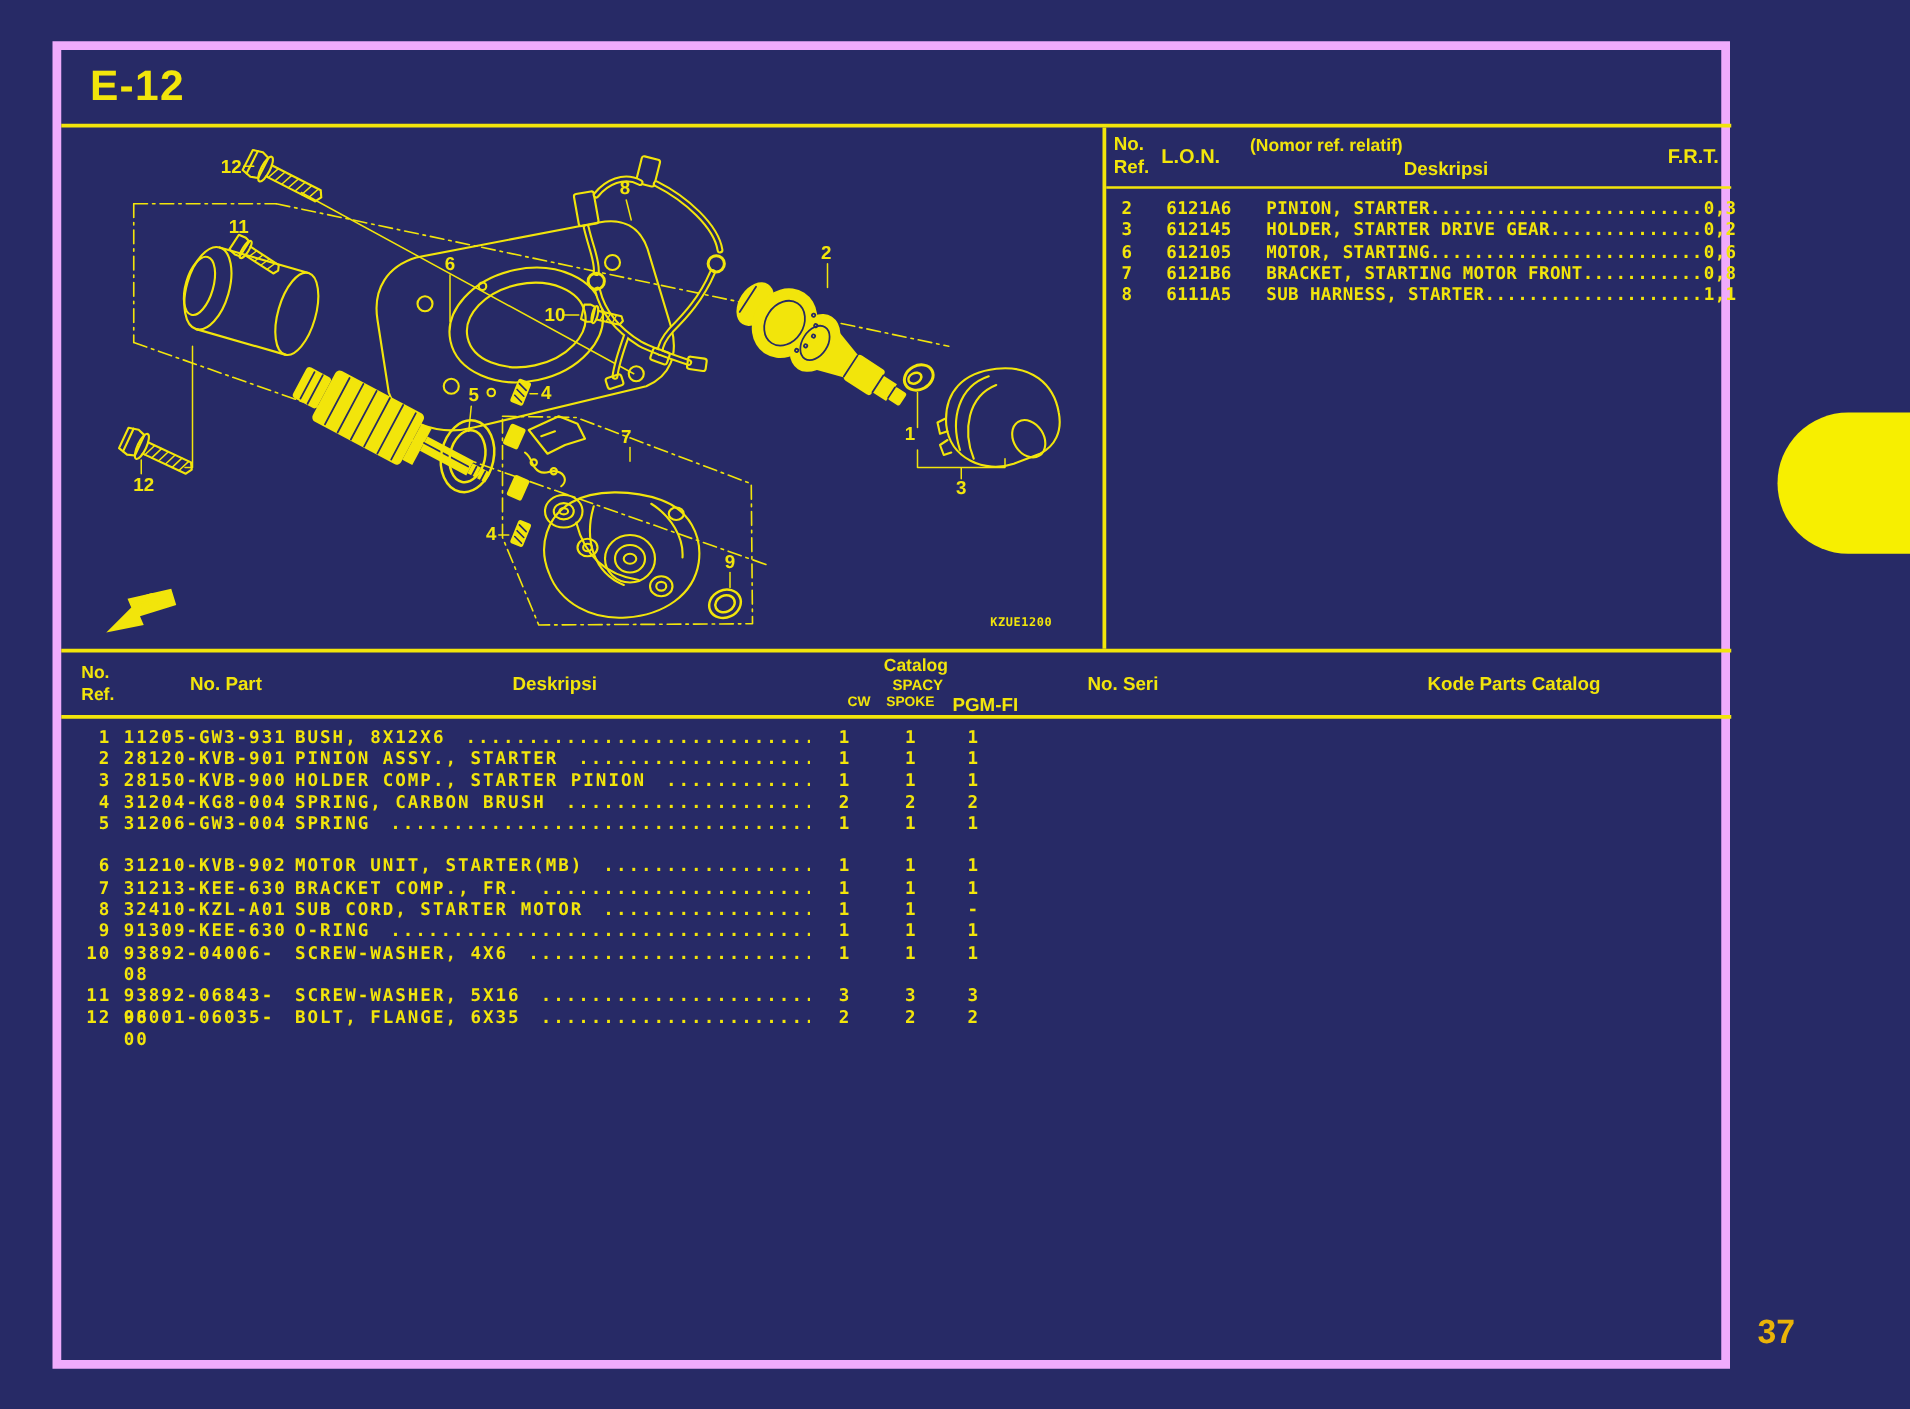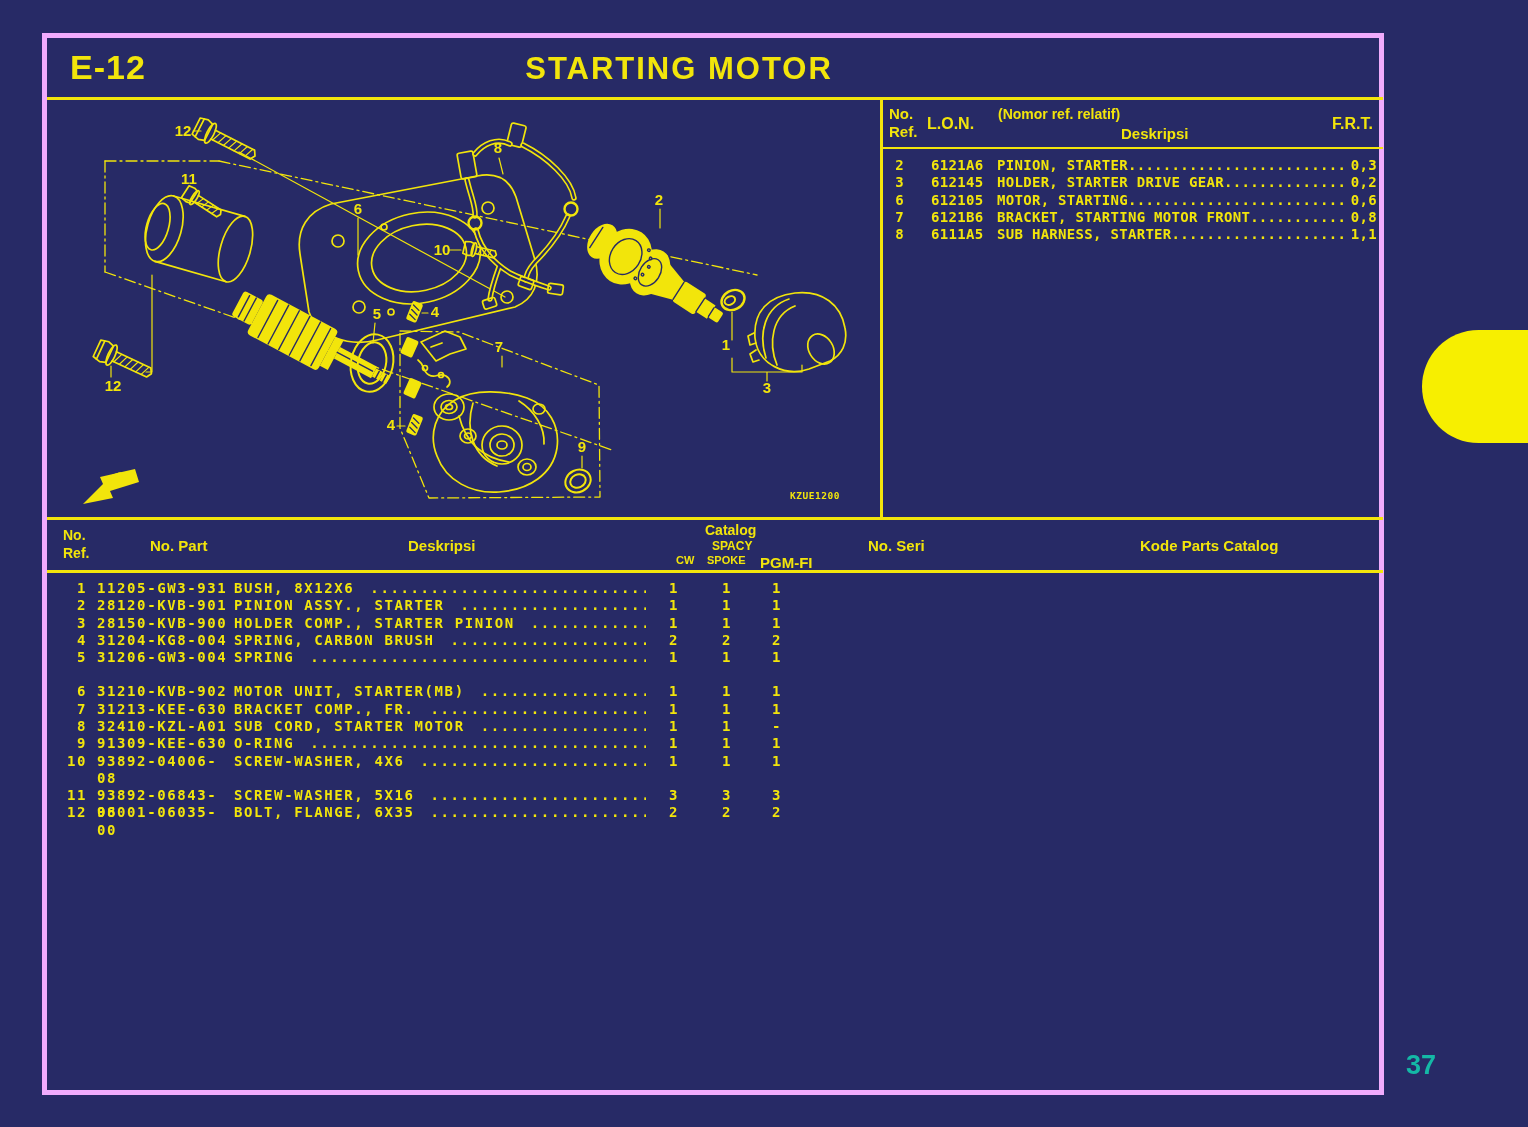--- a/index.html
+++ b/index.html
@@ -3,39 +3,39 @@
 <meta charset="utf-8">
 <style>
   html,body{margin:0;padding:0;}
   body{
     width:1528px;height:1127px;position:relative;overflow:hidden;
     background:#272A66;
     font-family:"Liberation Sans",sans-serif;
   }
   .frame{
     position:absolute;left:42px;top:33px;width:1342px;height:1062px;
-    box-sizing:border-box;border:5px solid #f0abfc;
+    box-sizing:border-box;border:7px solid #f0abfc;
   }
   .titlebar{position:absolute;left:0;top:0;width:1336px;height:59px;border-bottom:3px solid #F2E50B;}
   .pagecode{position:absolute;left:23px;top:10px;font-size:34px;font-weight:bold;color:#F2E50B;letter-spacing:1px;}
   .pagetitle{position:absolute;left:0;top:13px;width:1264px;text-align:center;font-size:31px;font-weight:bold;color:#F2E50B;letter-spacing:2px;}
 
   
   .reftable{position:absolute;left:833px;top:62px;width:503px;height:417px;box-sizing:border-box;border-left:3px solid #F2E50B;}
   .ref-head{position:relative;height:47px;border-bottom:2px solid #F2E50B;color:#F2E50B;font-weight:bold;}
   .ref-head .hno{position:absolute;left:6px;top:5px;font-size:15px;line-height:18px;}
   .ref-head .hlon{position:absolute;left:44px;top:15px;font-size:16px;}
   .ref-head .hnote{position:absolute;left:115px;top:6px;font-size:14px;}
   .ref-head .hdesk{position:absolute;left:238px;top:25px;font-size:15px;}
   .ref-head .hfrt{position:absolute;right:10px;top:15px;font-size:16px;}
   .ref-body{padding-top:8px;}
   .rrow{display:flex;height:17.3px;line-height:17.3px;font-family:"DejaVu Sans Mono",monospace;font-weight:bold;font-size:14px;letter-spacing:.3px;color:#F2E50B;}
   .rno{width:21px;text-align:right;flex:none;}
   .rlon{width:64px;margin-left:27px;flex:none;}
-  .rdesc{flex:0 0 350px;margin-left:2px;display:flex;min-width:0;align-items:flex-end;}
+  .rdesc{flex:0 0 350px;margin-left:16px;display:flex;min-width:0;align-items:flex-end;}
   .rfrt{flex:1;text-align:right;padding-right:6px;}
   .dtext{white-space:pre;flex:none;}
   .dots{flex:1;overflow:hidden;white-space:nowrap;}
 
   
   .figwrap{position:absolute;left:0;top:62px;width:833px;height:417px;}
   svg text{font-family:"Liberation Sans",sans-serif;font-weight:bold;fill:#F2E50B;}
   svg text.mono{font-family:"DejaVu Sans Mono",monospace;letter-spacing:.5px;}
 
   
@@ -56,30 +56,29 @@
   .prow.gap{margin-top:17px;}
   .pref{width:40px;text-align:right;flex:none;}
   .ppart{width:137px;margin-left:10px;flex:none;}
   .pdesc{flex:0 0 412px;display:flex;min-width:0;}
   .pdesc .dots{margin-left:16px;}
   .pcw{width:56px;text-align:center;flex:none;}
   .pspoke{width:50px;text-align:center;flex:none;}
   .ppgm{width:50px;text-align:center;flex:none;}
 
   .sidetab{position:absolute;right:0;top:330px;width:106px;height:113px;background:#F7EF00;border-radius:58px 0 0 58px;}
-  .pagenum{position:absolute;left:1406px;top:1050px;font-size:27px;font-weight:bold;color:#14b8a6;}
+  .pagenum{position:absolute;left:1406px;top:1050px;font-size:27px;font-weight:bold;color:#eab308;}
 </style>
 </head>
 <body>
 
 <div class="frame">
 
   <div class="titlebar">
     <span class="pagecode">E-12</span>
-    <span class="pagetitle">STARTING MOTOR</span>
   </div>
 
   <div class="figwrap">
     <svg id="fig" width="833" height="417" viewBox="0 0 833 417">
       <g stroke="#F2E50B" stroke-width="1.7" fill="none" stroke-linecap="round" stroke-linejoin="round">
 
         <g stroke-dasharray="11 4 2 4" stroke-width="1.3">
           <path d="M58,61 L172,61"></path>
           <path d="M172,61 L710,175"></path>
           <path d="M58,61 L58,172"></path>

